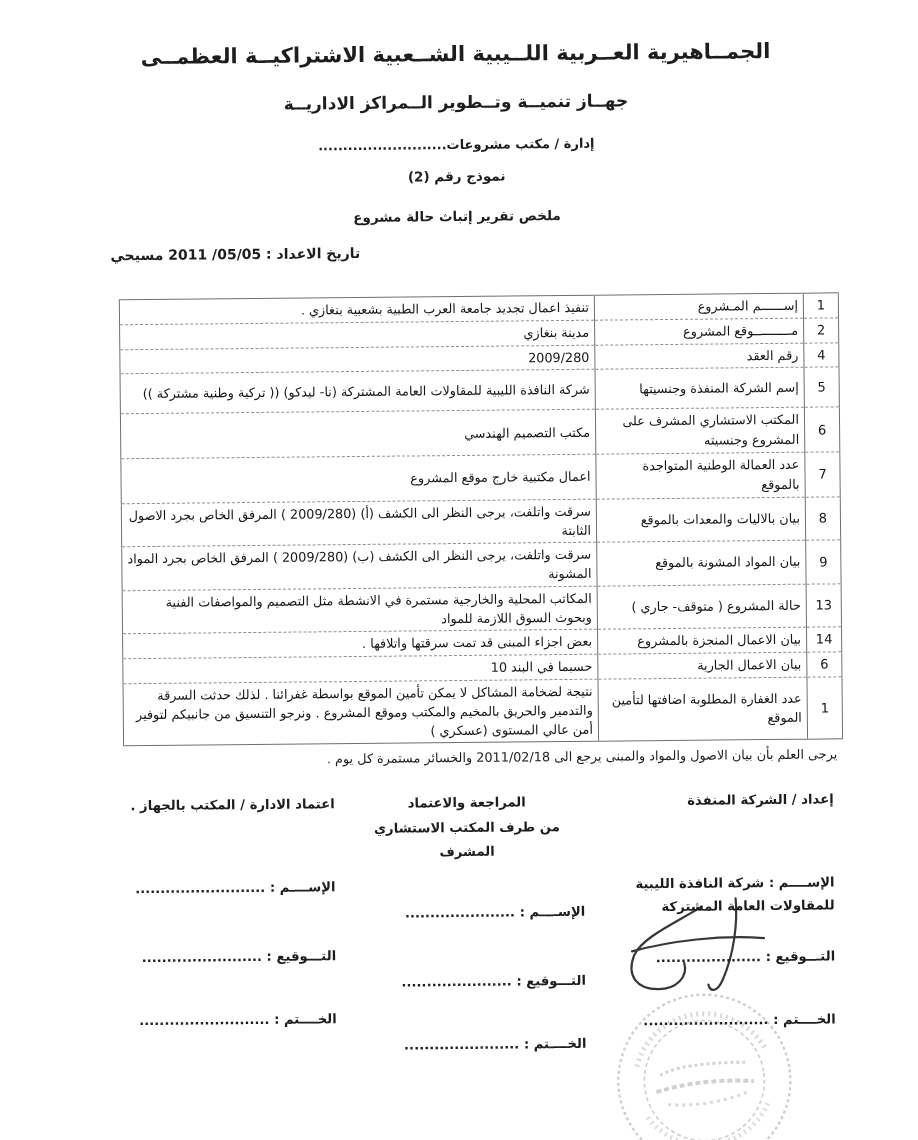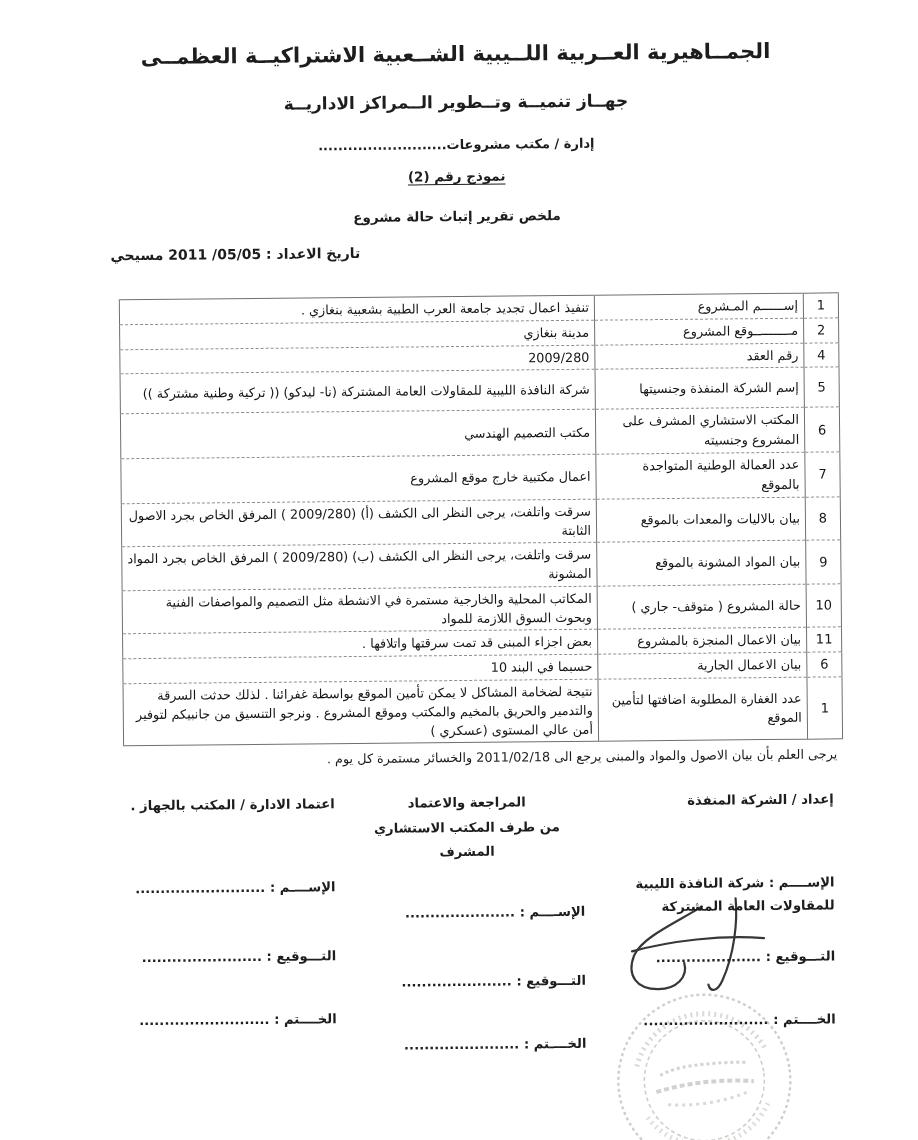--- a/index.html
+++ b/index.html
@@ -9,21 +9,21 @@
     color:#1d1d1d;direction:rtl;
   }
   .tilt{transform:rotate(-0.55deg);transform-origin:50% 40%;}
 
   
   .hdr-block{text-align:center;font-weight:bold;}
   .country-title{padding-top:42px;font-size:21px;letter-spacing:.2px;}
   .agency-title{margin-top:26px;font-size:17px;}
   .department-line{margin-top:25px;font-size:13px;}
   .form-number{margin-top:16px;font-size:13.5px;}
-  .form-number span{text-decoration:underline;text-underline-offset:3px;}
+  .form-number span{text-underline-offset:3px;}
   .report-title{margin-top:24px;font-size:13.5px;}
   .prep-date{
     margin-top:20px;font-size:14px;font-weight:bold;
     direction:rtl;text-align:left;padding-left:112px;
   }
 
   
   table.report-table{
     width:720px;margin:36px 78px 0 120px;
     border-collapse:collapse;font-size:12.8px;color:#161616;
@@ -113,26 +113,26 @@
         <td class="cell-num">8</td>
         <td class="cell-label">بيان بالاليات والمعدات بالموقع</td>
         <td class="cell-value">سرقت واتلفت، يرجى النظر الى الكشف (أ) (2009/280 ) المرفق الخاص بجرد الاصول الثابتة</td>
       </tr>
       <tr class="rh-m">
         <td class="cell-num">9</td>
         <td class="cell-label">بيان المواد المشونة بالموقع</td>
         <td class="cell-value">سرقت واتلفت، يرجى النظر الى الكشف (ب) (2009/280 ) المرفق الخاص بجرد المواد المشونة</td>
       </tr>
       <tr class="rh-m">
-        <td class="cell-num">10</td>
+        <td class="cell-num">13</td>
         <td class="cell-label">حالة المشروع ( متوقف- جاري )</td>
         <td class="cell-value">المكاتب المحلية والخارجية مستمرة في الانشطة مثل التصميم والمواصفات الفنية وبحوث السوق اللازمة للمواد</td>
       </tr>
       <tr class="rh-s">
-        <td class="cell-num">11</td>
+        <td class="cell-num">14</td>
         <td class="cell-label">بيان الاعمال المنجزة بالمشروع</td>
         <td class="cell-value">بعض اجزاء المبنى قد تمت سرقتها واتلافها .</td>
       </tr>
       <tr class="rh-s">
         <td class="cell-num">6</td>
         <td class="cell-label">بيان الاعمال الجارية</td>
         <td class="cell-value">حسبما في البند 10</td>
       </tr>
       <tr class="rh-l">
         <td class="cell-num">1</td>

